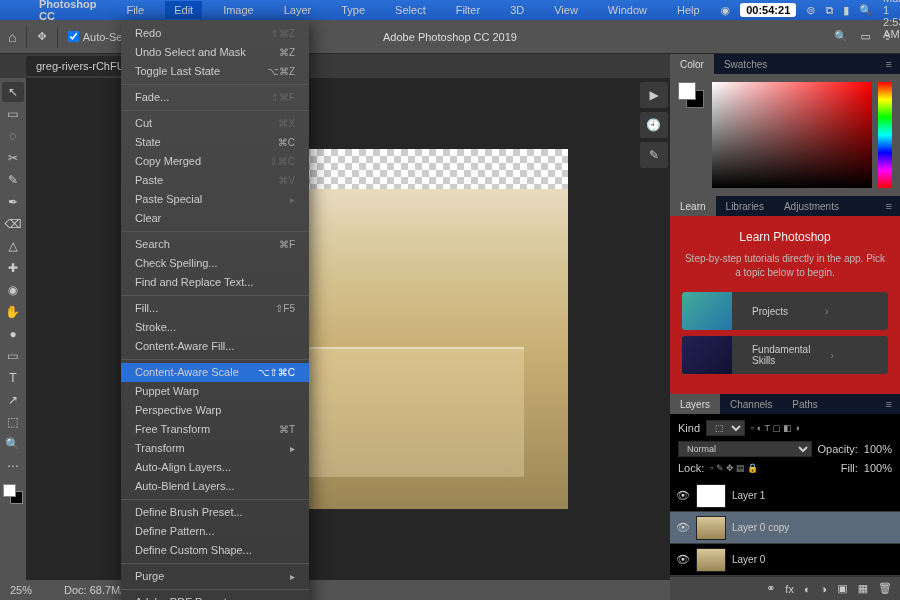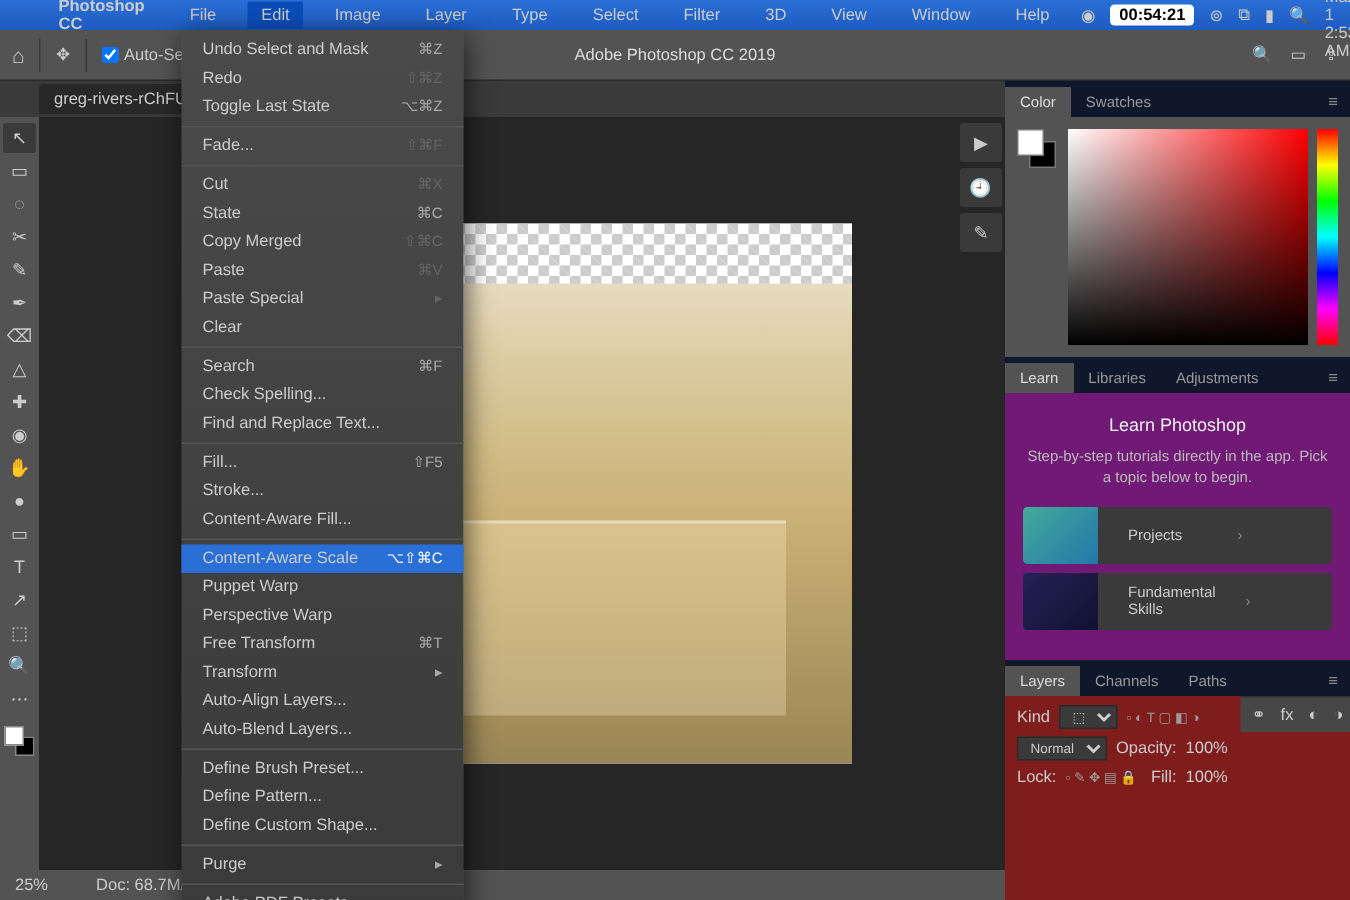--- a/index.html
+++ b/index.html
@@ -40,30 +40,30 @@
 .panel-tabs{display:flex;background:#0f172a;height:24px;align-items:flex-end}
 .ptab{padding:5px 10px 4px;font-size:10px;color:#999;cursor:default}
 .ptab.active{background:#535353;color:#ddd}
 .ptab-menu{margin-left:auto;padding:4px 8px;color:#888}
 .color-panel{height:160px;display:flex;padding:8px;gap:6px}
 .color-sw{width:28px}
 .color-sw .fg2{width:18px;height:18px;background:#fff;border:1px solid #777;position:relative;z-index:2}
 .color-sw .bg2{width:18px;height:18px;background:#000;border:1px solid #777;margin-top:-10px;margin-left:8px}
 .color-field{flex:1;background:linear-gradient(to bottom,rgba(0,0,0,0),#000),linear-gradient(to right,#fff,#f00);position:relative}
 .hue{width:14px;background:linear-gradient(to bottom,#f00,#ff0,#0f0,#0ff,#00f,#f0f,#f00)}
-.learn-panel{padding:14px 12px;text-align:center;background:#701a75}
+.learn-panel{padding:14px 12px;text-align:center;background:#b91c1c}
 .learn-panel h3{font-size:12px;color:#eee;margin-bottom:8px;font-weight:500}
 .learn-panel p{font-size:10px;color:#bbb;line-height:1.4;margin-bottom:12px}
 .learn-item{display:flex;align-items:center;background:#3a3a3a;border-radius:3px;margin-bottom:6px;height:38px;cursor:default}
 .learn-thumb{width:50px;height:38px;border-radius:3px 0 0 3px}
 .lt1{background:linear-gradient(135deg,#4a9,#27a)}
 .lt2{background:linear-gradient(135deg,#225,#113)}
 .learn-item span{flex:1;text-align:left;padding-left:20px;font-size:10px}
 .learn-item .chev{padding-right:10px;color:#888}
-.layers-panel{flex:1;background:#7f1d1d;display:flex;flex-direction:row}
+.layers-panel{flex:1;background:#000000;display:flex;flex-direction:column}
 .layer-controls{padding:6px 8px;display:flex;flex-direction:column;gap:5px;font-size:9px;color:#bbb}
 .lc-row{display:flex;align-items:center;gap:6px}
 .lc-row select,.lc-row input{background:#3a3a3a;border:1px solid #2a2a2a;color:#ccc;font-size:9px;padding:1px 4px;height:16px}
 .lc-row .icons{display:flex;gap:5px;color:#999;font-size:9px}
 .layer-list{flex:1;overflow:auto}
 .layer{display:flex;align-items:center;height:32px;border-bottom:1px solid #3a3a3a;padding:0 6px;gap:6px}
 .layer.sel{background:#5a6a7a}
 .eye{width:14px;font-size:11px;color:#ccc}
 .lthumb{width:30px;height:24px;background:#888;border:1px solid #222}
 .lth-white{background:#fff}
@@ -260,27 +260,27 @@
     </div>
   </div>
 </div>
 
 <div class="statusbar">
   <span>25%</span>
   <span>Doc: 68.7M/77.5M</span>
 </div>
 
 <div class="dropdown" id="editmenu">
+    <div class="dd-item disabled">
+      <span>Redo</span>
+      <span class="sc">⇧⌘Z</span>
+    </div>
     <div class="dd-item">
       <span>Undo Select and Mask</span>
       <span class="sc">⌘Z</span>
-    </div>
-    <div class="dd-item disabled">
-      <span>Redo</span>
-      <span class="sc">⇧⌘Z</span>
     </div>
     <div class="dd-item">
       <span>Toggle Last State</span>
       <span class="sc">⌥⌘Z</span>
     </div>
     <div class="dd-sep"></div>
     <div class="dd-item disabled">
       <span>Fade...</span>
       <span class="sc">⇧⌘F</span>
     </div>

